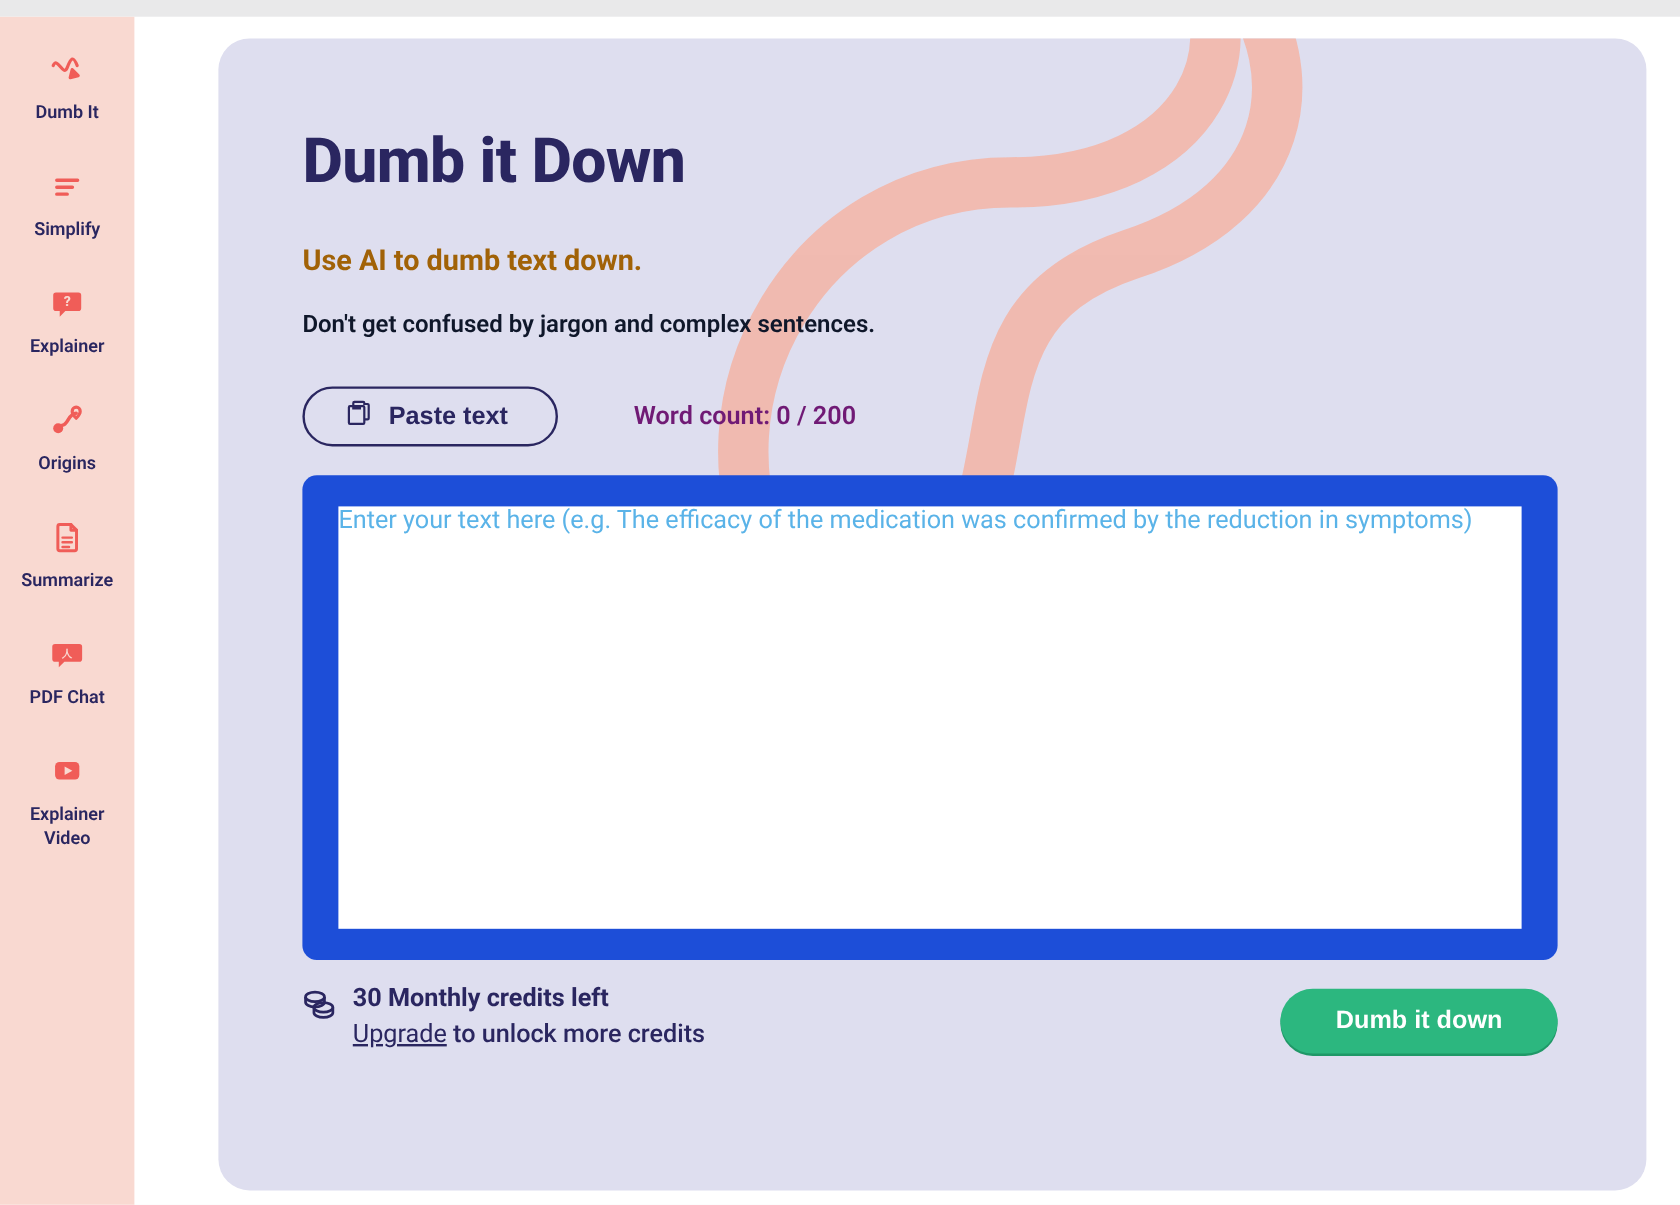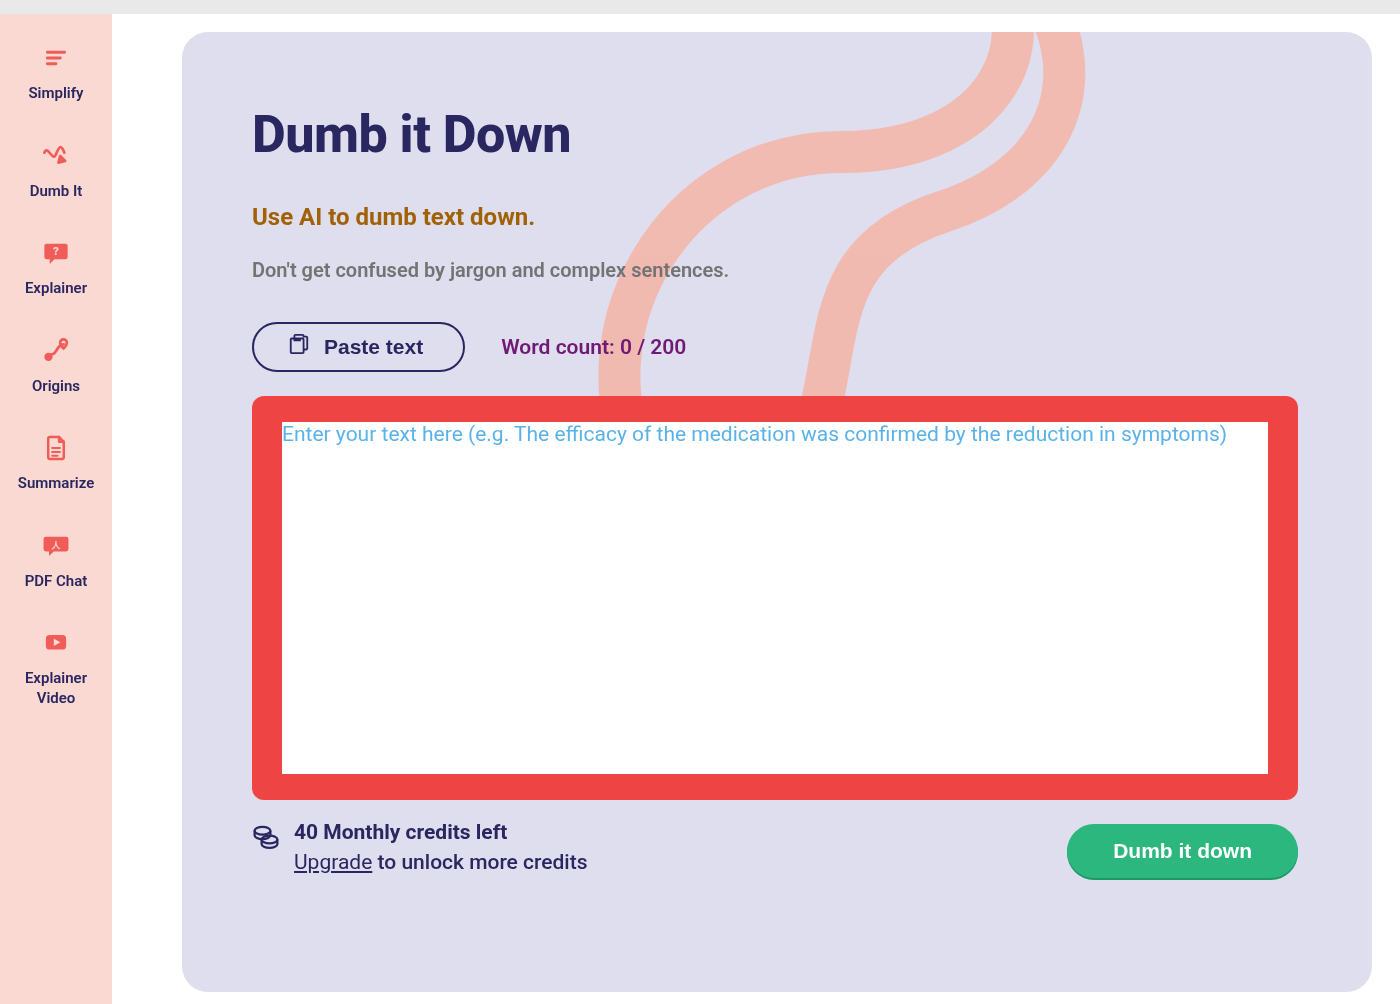--- a/index.html
+++ b/index.html
@@ -87,29 +87,29 @@
   .subtitle {
     margin-top:38px;
     font-size:24px;
     font-weight:700;
     color:#a16207;
   }
   .desc {
     margin-top:24px;
     font-size:20px;
     font-weight:600;
-    color:#737373;
+    color:#0f172a;
     line-height:1.55;
   }
 
   .toolbar-row {
     margin-top:36px;
     display:flex;
     align-items:center;
-    gap:36px;
+    gap:63px;
   }
   .paste-btn {
     border: 2px solid #2a2660;
     background: transparent;
     color:#2a2660;
     border-radius: 32px;
     height:50px;
     padding: 0 40px 0 34px;
     font-size:21px;
     font-weight:600;
@@ -122,21 +122,21 @@
   .wordcount {
     font-size:21px;
     font-weight:600;
     color:#701a75;
   }
 
   .textarea-box {
     margin-top:24px;
     width: 1046px;
     height:404px;
-    background:#ef4444;
+    background:#1d4ed8;
     border-radius:12px;
     padding:26px 30px;
   }
   textarea.input {
     width:100%; height:100%;
     border:none; outline:none; resize:none;
     font-size:21px;
     font-family:inherit;
     color:#2a2660;
   }
@@ -189,35 +189,35 @@
 <body>
 
 <div class="topstrip"></div>
 
 <div class="app">
 
   <nav class="sidebar">
 
     <div class="nav-item">
       <span class="icon">
-        <svg viewBox="0 0 36 36" width="30" height="26">
-            <path class="nav-svg" style="stroke-width:4" d="M6 10h24M6 18h18M6 26h12"></path>
-          </svg>
-      </span>
-      <span class="label">Simplify</span>
-    </div>
-
-    <div class="nav-item">
-      <span class="icon">
         <svg viewBox="0 0 36 36" width="34" height="30">
             <path class="nav-svg" d="M4 14c4-10 10 12 14 2s6-12 10-2"></path>
             <path class="nav-svg" d="M23 18l6 6 -8 2z" style="fill:#f05d58;stroke:#f05d58"></path>
           </svg>
       </span>
       <span class="label">Dumb It</span>
+    </div>
+
+    <div class="nav-item">
+      <span class="icon">
+        <svg viewBox="0 0 36 36" width="30" height="26">
+            <path class="nav-svg" style="stroke-width:4" d="M6 10h24M6 18h18M6 26h12"></path>
+          </svg>
+      </span>
+      <span class="label">Simplify</span>
     </div>
 
     <div class="nav-item">
       <span class="icon">
         <svg viewBox="0 0 36 36" width="30" height="28">
           <path class="nav-svg fill" d="M6 6h24a3 3 0 0 1 3 3v14a3 3 0 0 1-3 3H16l-6 6v-6H6a3 3 0 0 1-3-3V9a3 3 0 0 1 3-3z"></path>
           <text x="18" y="21" text-anchor="middle" font-size="15" font-weight="800" fill="#f9d9d1">?</text>
         </svg>
       </span>
       <span class="label">Explainer</span>
@@ -312,21 +312,21 @@
               <svg width="28" height="28" viewBox="0 0 32 32">
                   <g fill="none" stroke="#2a2660" stroke-width="2.6">
                     <ellipse cx="12" cy="10" rx="9" ry="4.5"></ellipse>
                     <path d="M3 10v5c0 2.5 4 4.5 9 4.5s9-2 9-4.5v-5"></path>
                     <ellipse cx="20" cy="20" rx="9" ry="4.5"></ellipse>
                     <path d="M11 20v5c0 2.5 4 4.5 9 4.5s9-2 9-4.5v-5"></path>
                   </g>
                 </svg>
             </span>
             <div class="credits-text">
-              <div class="line1">40 Monthly credits left</div>
+              <div class="line1">30 Monthly credits left</div>
               <div class="line2">
                 <span class="upgrade">Upgrade</span><span> to unlock more credits</span>
               </div>
             </div>
           </div>
 
           <button class="action-btn">Dumb it down</button>
         </div>
 
       </div>

